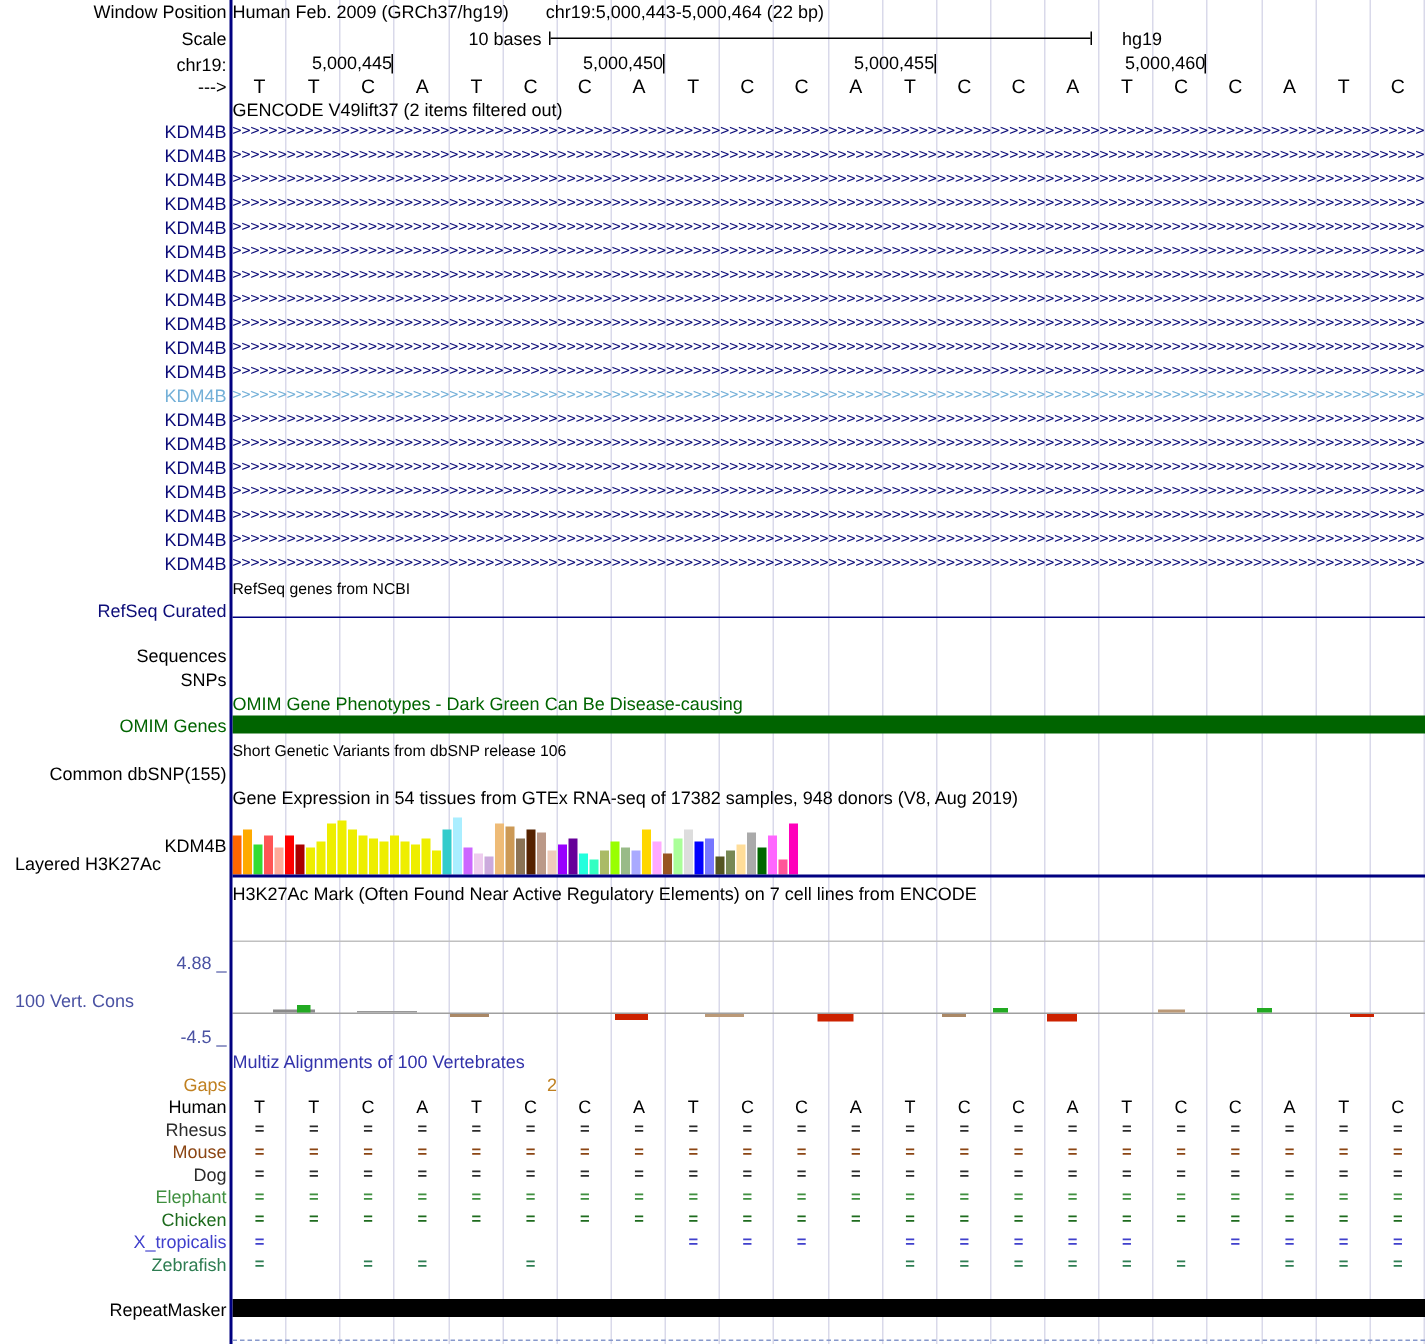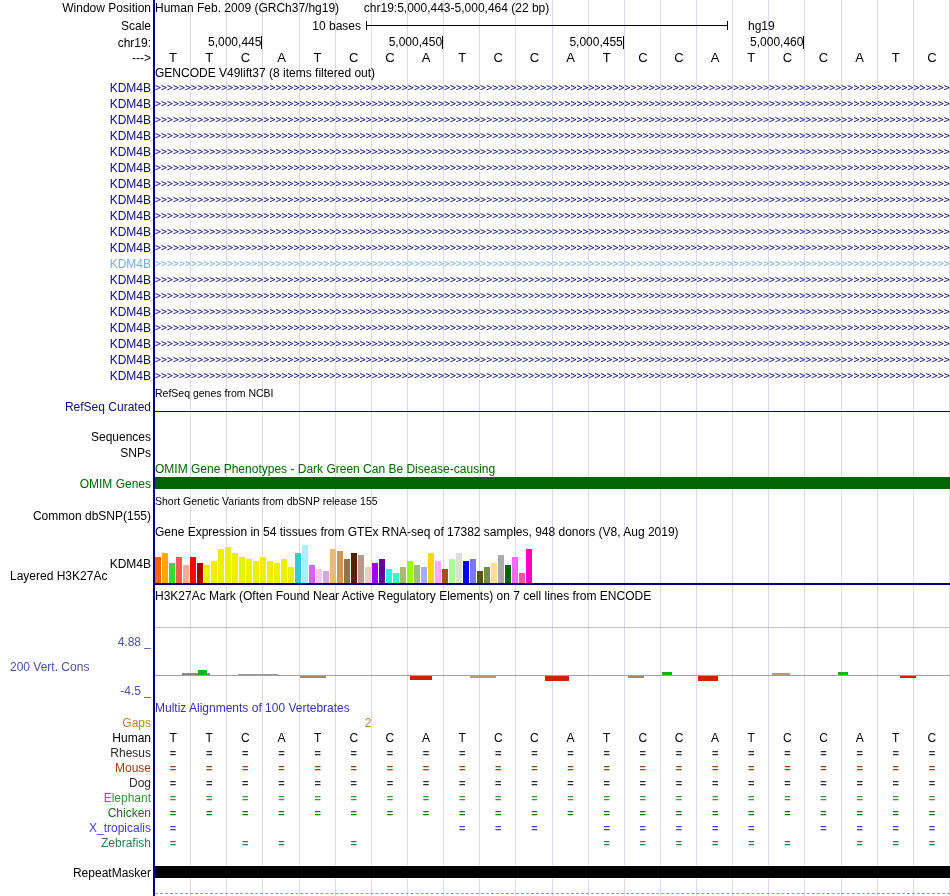--- a/index.html
+++ b/index.html
@@ -69,34 +69,34 @@
   </div>
 
   <div class="lbl" style="top:19px">Scale</div>
   <div style="position:absolute;left:155px;top:19px;width:206px;height:14px;line-height:14px;text-align:right">10 bases</div>
   <div style="position:absolute;left:366px;top:21px;width:362px;height:9px;border-left:1px solid #000;border-right:1px solid #000;background:linear-gradient(#000,#000) center/100% 1px no-repeat"></div>
   <div style="position:absolute;left:748px;top:19px;height:14px;line-height:14px">hg19</div>
 
   <div class="lbl" style="top:36px">chr19:</div>
   <div class="lbl" style="top:51px">---&gt;</div>
 
-  <div class="ctitle" style="top:66px">GENCODE V49lift37 (8 items filtered out)</div>
+  <div class="ctitle" style="top:66px">GENCODE V49lift37 (2 items filtered out)</div>
 
   <div class="ctitle small" style="top:386px">RefSeq genes from NCBI</div>
   <div class="lbl navyblue" style="top:400px">RefSeq Curated</div>
   <div class="hline" style="top:411px"></div>
 
   <div class="lbl" style="top:430px">Sequences</div>
   <div class="lbl" style="top:446px">SNPs</div>
 
   <div class="ctitle green" style="top:462px">OMIM Gene Phenotypes - Dark Green Can Be Disease-causing</div>
   <div class="lbl green" style="top:477px">OMIM Genes</div>
   <div style="position:absolute;left:155px;top:477px;width:795px;height:12px;background:var(--omim-green)"></div>
 
-  <div class="ctitle small" style="top:494px">Short Genetic Variants from dbSNP release 155</div>
+  <div class="ctitle small" style="top:494px">Short Genetic Variants from dbSNP release 106</div>
   <div class="lbl" style="top:509px">Common dbSNP(155)</div>
 
   <div class="ctitle" style="top:525px">Gene Expression in 54 tissues from GTEx RNA-seq of 17382 samples, 948 donors (V8, Aug 2019)</div>
   <div class="lbl" style="top:557px">KDM4B</div>
   <div id="layer-gtex">
       <div style="position: absolute; left: 155px; top: 557px; width: 6px; height: 26px; background: rgb(255, 102, 0);"></div>
       <div style="position: absolute; left: 162px; top: 553px; width: 6px; height: 30px; background: rgb(255, 170, 0);"></div>
       <div style="position: absolute; left: 169px; top: 563px; width: 6px; height: 20px; background: rgb(51, 221, 51);"></div>
       <div style="position: absolute; left: 176px; top: 557px; width: 6px; height: 26px; background: rgb(255, 85, 85);"></div>
       <div style="position: absolute; left: 183px; top: 565px; width: 6px; height: 18px; background: rgb(255, 170, 153);"></div>
@@ -150,21 +150,21 @@
       <div style="position: absolute; left: 519px; top: 573px; width: 6px; height: 10px; background: rgb(255, 85, 153);"></div>
       <div style="position: absolute; left: 526px; top: 549px; width: 6px; height: 34px; background: rgb(255, 0, 187);"></div>
     </div>
   <div class="hline navy2" style="top:583px"></div>
 
   <div class="ctitle" style="top:589px">H3K27Ac Mark (Often Found Near Active Regulatory Elements) on 7 cell lines from ENCODE</div>
   <div class="lbl-left" style="top:569px">Layered H3K27Ac</div>
   <div class="hline grayline" style="top:627px;background:#c0c0c0"></div>
 
   <div class="lbl consblue" style="top:635px">4.88 _</div>
-  <div class="lbl-left consblue" style="top:660px">200 Vert. Cons</div>
+  <div class="lbl-left consblue" style="top:660px">100 Vert. Cons</div>
   <div class="lbl consblue" style="top:684px">-4.5 _</div>
   <div class="hline consline" style="top:675px;background:#a0a0a0"></div>
 
   <div class="ctitle blue" style="top:701px">Multiz Alignments of 100 Vertebrates</div>
   <div class="lbl orange" style="top:716px">Gaps</div>
   <div class="orange" style="position:absolute;left:358px;top:716px;width:20px;height:14px;line-height:14px;text-align:center">2</div>
 
   <div class="lbl" style="top:866px">RepeatMasker</div>
   <div style="position:absolute;left:155px;top:866px;width:795px;height:12px;background:#000"></div>
 

